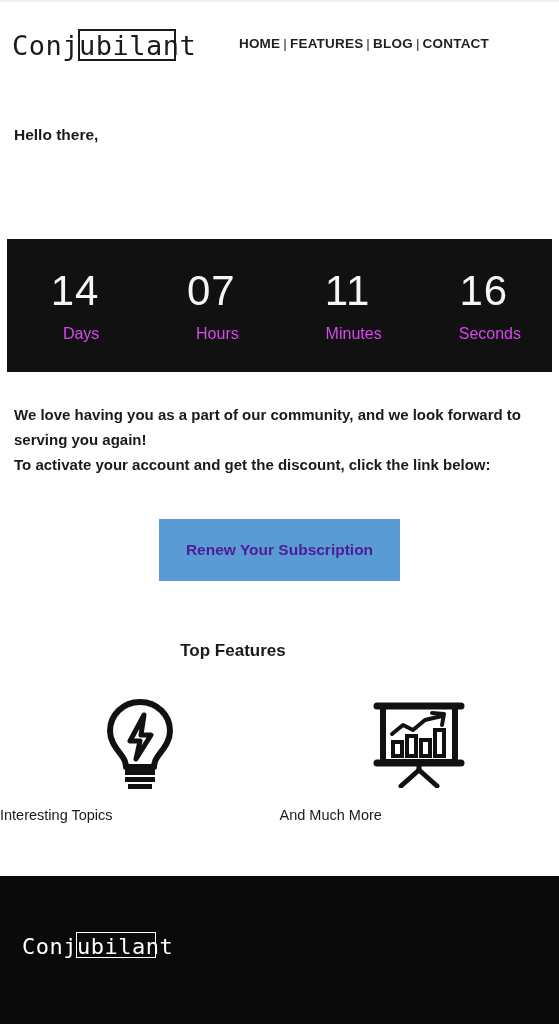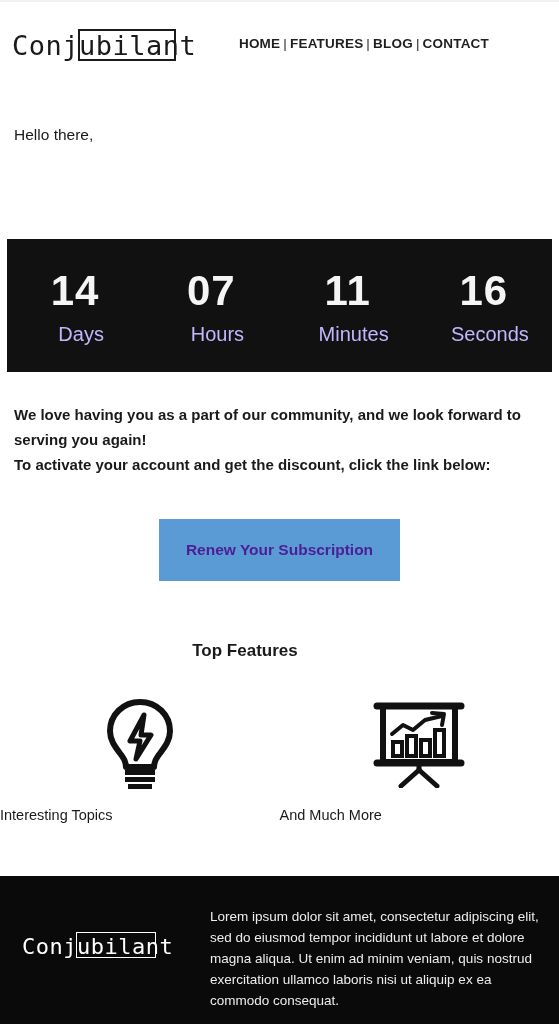--- a/index.html
+++ b/index.html
@@ -36,41 +36,41 @@
     position:absolute; right:70px; top:34px;
     font-size:13.5px; font-weight:bold; color:#1f1f1f;
     letter-spacing:0.2px; white-space:nowrap;text-align:right;
   }
   .nav a { color:#1f1f1f; text-decoration:none; }
   .nav .sep { margin:0 3px; font-weight:normal; }
 
   
   .intro {
     position:absolute; left:14px; top:120px; width:530px;
-    font-size:15.5px; line-height:29px; color:#1a1a1a; font-weight:normal;
+    font-size:15.5px; line-height:29px; color:#1a1a1a; font-weight:bold;
   }
   .intro .greet { display:block; margin-bottom:30px; }
   .intro .lines { display:block; }
 
   
   .countdown {
     position:absolute; left:7px; top:239px;
     width:545px; height:133px;
     background:#111111;
     display:flex; align-items:center;
   }
   .cd-cell {
     flex:1; text-align:center; color:#ffffff;
   }
   .cd-num {
-    font-size:42px; font-weight:bold; line-height:48px;
+    font-size:42px; font-weight:normal; line-height:48px;
     letter-spacing:1px; color:#f5f5f5;
   }
   .cd-label {
-    font-size:20px; line-height:20px; margin-top:9px; color:#c4b5fd;margin-left:12px;
+    font-size:16px; line-height:20px; margin-top:9px; color:#d946ef;margin-left:12px;
   }
 
   
   .mid {
     position:absolute; left:14px; top:402px; width:530px;
     font-size:15px; line-height:25px; color:#1a1a1a; font-weight:bold;
   }
   .mid p.p2 { }
 
   
@@ -81,21 +81,21 @@
     border:none;
     color:#4c1d95;
     font-family:"Liberation Sans", sans-serif;
     font-size:15.5px; font-weight:bold;
     cursor:pointer;
     display:flex; align-items:center; justify-content:center;
   }
 
   
   .features-title {
-    position:absolute; left:12px; top:641px; width:466px;
+    position:absolute; left:0; top:641px; width:466px;
     text-align:center; font-size:17px; font-weight:bold; color:#1a1a1a;
   }
   .features {
     position:absolute; left:0; top:695px; width:559px;
     display:flex;
   }
   .feature { flex:1; text-align:left; }
   .feature .ficon {
     height:96px; display:flex; align-items:center; justify-content:center;
   }
@@ -209,16 +209,15 @@
       <div class="flabel">And Much More</div>
     </div>
 
   </div>
 
   <div class="footer">
     <div class="footer-logo-wrap">
       <span class="footer-logo-box"></span>
       <span class="footer-logo-text">Conjubilant</span>
     </div>
-    <div class="footer-copy">Lorem ipsum dolor sit amet, consectetur adipiscing elit, sed do eiusmod tempor incididunt ut labore et dolore magna aliqua. Ut enim ad minim veniam, quis nostrud exercitation ullamco laboris nisi ut aliquip ex ea commodo consequat.</div>
   </div>
 
 </div>
 
 </body></html>

